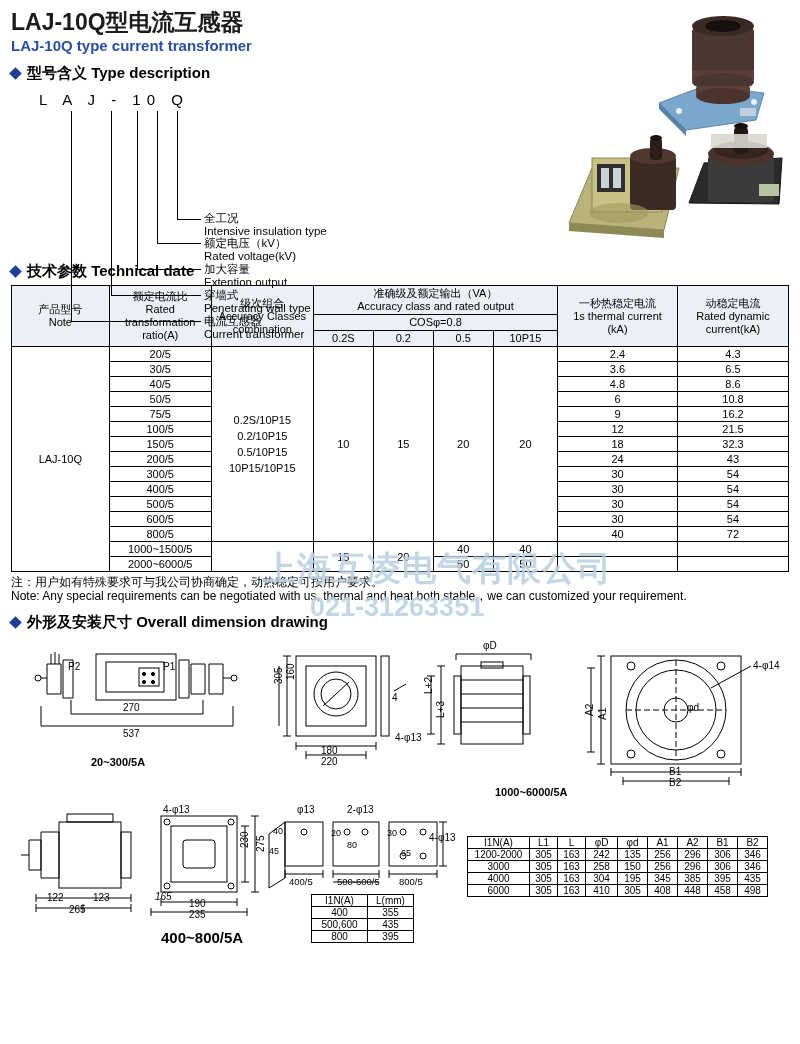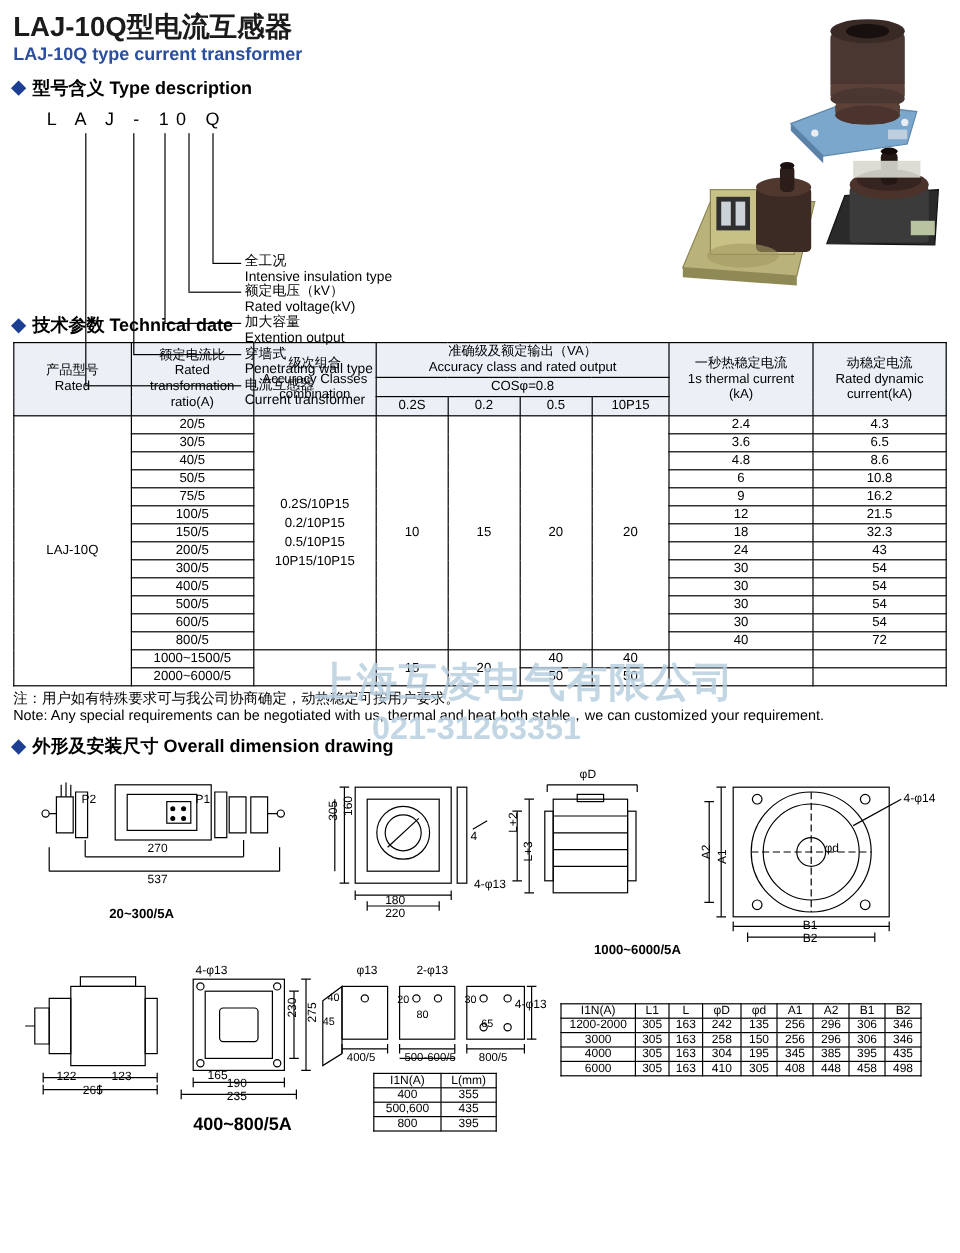--- a/index.html
+++ b/index.html
@@ -177,21 +177,21 @@
   <div class="sec-head">
     <span class="diamond"></span>
     <span class="sec-title">技术参数 Technical date</span>
   </div>
 
   <table class="spec">
     <thead>
       <tr>
         <th rowspan="3" style="width:88px;">
           <span class="cell-cn">产品型号</span>
-          <span class="cell-en">Rated</span>
+          <span class="cell-en">Note</span>
         </th>
         <th rowspan="3" style="width:92px;">
           <span class="cell-cn">额定电流比</span>
           <span class="cell-en">Rated transformation ratio(A)</span>
         </th>
         <th rowspan="3" style="width:92px;">
           <span class="cell-cn">级次组合</span>
           <span class="cell-en">Accuracy Classes combination</span>
         </th>
         <th colspan="4">
@@ -505,21 +505,21 @@
     <div class="dlabel" style="left:658px; top:141px;">B2</div>
     <div class="dlabel b" style="left:484px; top:150px; font-size:11px;">1000~6000/5A</div>
 
     <div class="dlabel" style="left:36px; top:256px;">122</div>
     <div class="dlabel" style="left:82px; top:256px;">123</div>
     <div class="dlabel" style="left:58px; top:268px;">265</div>
 
     <div class="dlabel" style="left:152px; top:168px;">4-φ13</div>
     <div class="dlabel" style="left:228px; top:212px; transform:rotate(-90deg); transform-origin:left top;">230</div>
     <div class="dlabel" style="left:244px; top:216px; transform:rotate(-90deg); transform-origin:left top;">275</div>
-    <div class="dlabel" style="left:162px; top:255px;">165</div>
+    <div class="dlabel" style="left:144px; top:255px;font-style:italic;">165</div>
     <div class="dlabel" style="left:178px; top:262px;">190</div>
     <div class="dlabel" style="left:178px; top:273px;">235</div>
     <div class="dlabel b" style="left:150px; top:293px; font-size:15px;">400~800/5A</div>
 
     <div class="dlabel" style="left:286px; top:168px;">φ13</div>
     <div class="dlabel" style="left:336px; top:168px;">2-φ13</div>
     <div class="dlabel" style="left:418px; top:196px;">4-φ13</div>
     <div class="dlabel" style="left:262px; top:190px; font-size:9px;">40</div>
     <div class="dlabel" style="left:258px; top:210px; font-size:9px;">45</div>
     <div class="dlabel" style="left:320px; top:192px; font-size:9px;">20</div>

